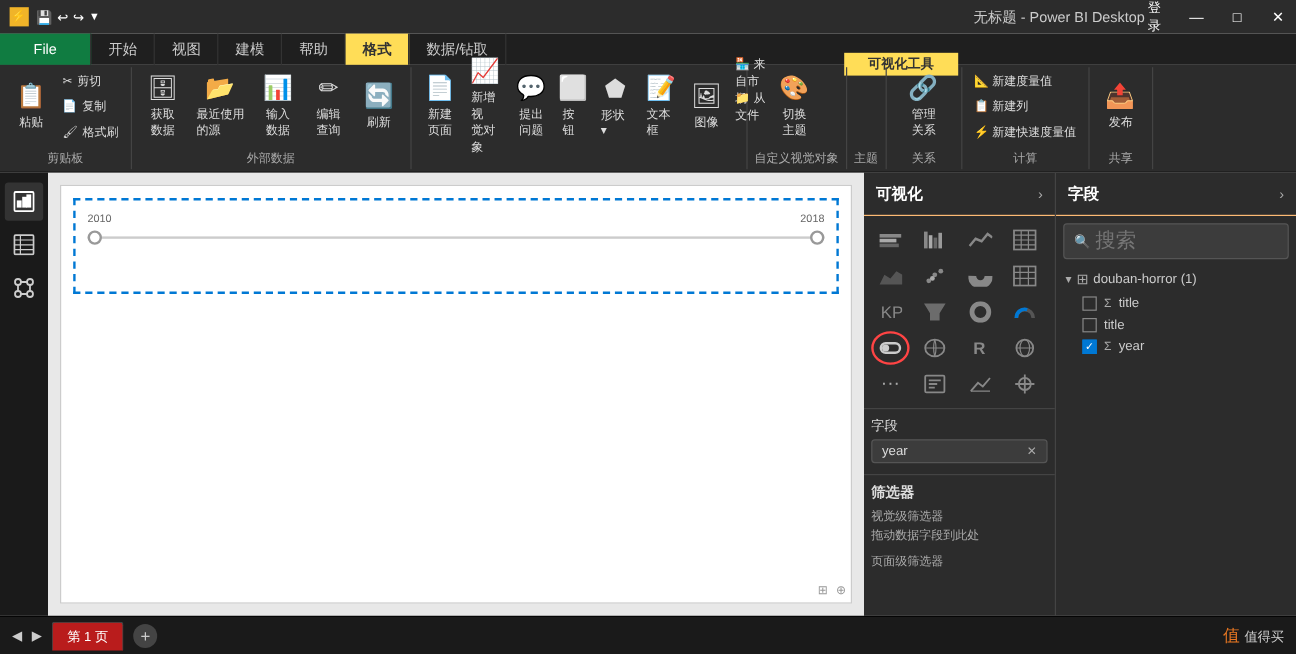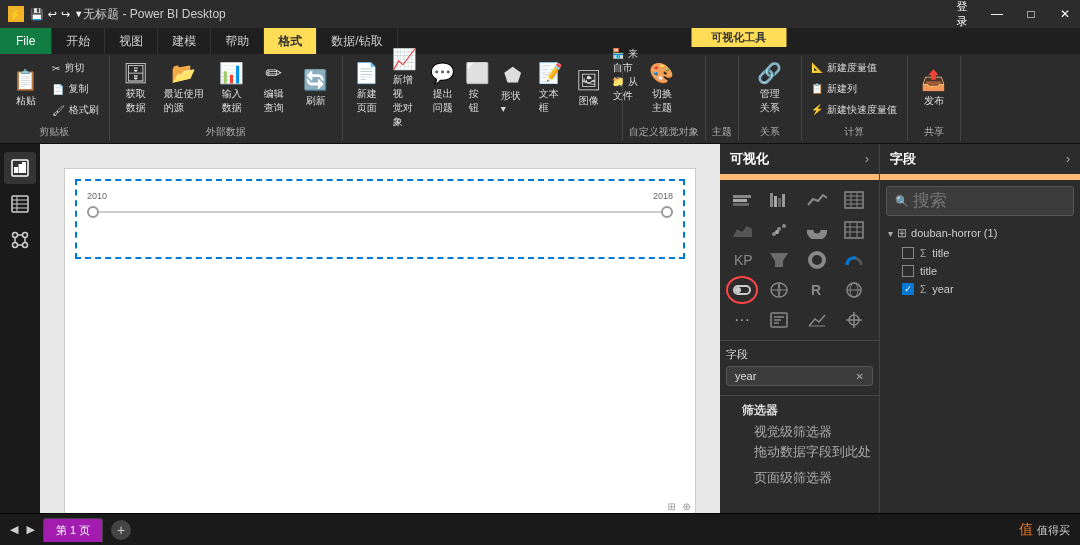--- a/index.html
+++ b/index.html
@@ -13,40 +13,40 @@
       align-items: center;
       justify-content: space-between;
       padding: 0 8px;
       color: white;
     }
     .title-bar-left { display: flex; align-items: center; gap: 6px; }
     .title-bar-icon { width: 16px; height: 16px; background: #f0b429; display: flex; align-items: center; justify-content: center; font-size: 10px; color: #333; font-weight: bold; }
     .title-bar-controls { display: flex; gap: 20px; align-items: center; }
     .title-bar-controls span { width: 14px; height: 14px; display: flex; align-items: center; justify-content: center; cursor: pointer; font-size: 12px; }
     .quick-access { display: flex; align-items: center; gap: 4px; font-size: 11px; }
-    .title-center { flex: 1; text-align: left; font-size: 12px; color: #ccc; }
+    .title-center { flex: 1; text-align: right; font-size: 12px; color: #ccc; }
 
     
     .ribbon-tabs {
       height: 26px;
       background: #1f1f1f;
       display: flex;
       align-items: stretch;
     }
     .ribbon-tab {
       padding: 0 14px;
       display: flex;
       align-items: center;
       color: #ccc;
       font-size: 12px;
       cursor: pointer;
       border-right: 1px solid #333;
     }
     .ribbon-tab.active { background: #ffdd57; color: #333; font-weight: bold; }
-    .ribbon-tab.file { background: #107c41; color: white; padding: 0 16px; }
+    .ribbon-tab.file { background: #107c41; color: white; padding: 0 28px; }
 
     
     .ribbon-toolbar {
       height: 90px;
       background: #2c2c2c;
       display: flex;
       align-items: stretch;
       border-bottom: 1px solid #111;
       padding: 2px 0;
     }
@@ -126,21 +126,21 @@
     .left-sidebar-icon:hover, .left-sidebar-icon.active { background: #333; color: white; }
 
     
     .canvas-area {
       flex: 1;
       background: #e8e8e8;
       position: relative;
       overflow: hidden;
     }
     .canvas-inner {
-      margin: 24px;
+      margin: 10px;
       background: white;
       height: calc(100% - 20px);
       border: 1px solid #ccc;
       position: relative;
     }
     .slicer-visual {
       position: absolute;
       top: 10px;
       left: 10px;
       right: 10px;
@@ -178,21 +178,21 @@
       border-right: 1px solid #444;
       display: flex;
       flex-direction: column;
     }
     .panel-header {
       height: 36px;
       display: flex;
       align-items: center;
       justify-content: space-between;
       padding: 0 10px;
-      border-bottom: 6px solid #fdba74;
+      border-bottom: 1px solid #fdba74;
     }
     .panel-title { color: #fff; font-size: 13px; font-weight: bold; }
     .panel-arrow { color: #aaa; font-size: 12px; cursor: pointer; }
 
     .viz-grid {
       display: grid;
       grid-template-columns: repeat(4, 1fr);
       gap: 2px;
       padding: 6px;
     }
@@ -220,22 +220,22 @@
       color: #ddd;
       font-size: 11px;
       display: flex;
       align-items: center;
       justify-content: space-between;
       margin-bottom: 3px;
     }
     .viz-field-pill .remove { cursor: pointer; color: #aaa; font-size: 10px; }
 
     .viz-filter-section { padding: 6px; border-top: 1px solid #444; }
-    .viz-filter-title { color: #ddd; font-size: 12px; font-weight: bold; margin-bottom: 4px; margin-left: 16px; }
-    .viz-filter-subtitle { color: #aaa; font-size: 13px; margin-bottom: 2px; margin-left: 28px; }
+    .viz-filter-title { color: #ddd; font-size: 12px; font-weight: bold; margin-bottom: 4px; }
+    .viz-filter-subtitle { color: #aaa; font-size: 10px; margin-bottom: 2px; }
 
     
     .fields-panel {
       width: 200px;
       display: flex;
       flex-direction: column;
     }
     .search-box {
       margin: 6px;
       background: #3c3c3c;
@@ -296,38 +296,38 @@
     .page-tab {
       background: #2c2c2c;
       padding: 4px 12px;
       border-radius: 3px 3px 0 0;
       cursor: pointer;
       color: #ccc;
       font-size: 11px;
       border: 1px solid #444;
       border-bottom: none;
     }
-    .page-tab.active { background: #a21caf; color: white; }
+    .page-tab.active { background: #b91c1c; color: white; }
     .add-page-btn {
       width: 20px; height: 20px;
       background: #444;
       border-radius: 50%;
       display: flex; align-items: center; justify-content: center;
       cursor: pointer; color: #ccc; font-size: 14px;
     }
     .watermark {
       margin-left: auto;
       font-size: 14px;
       font-weight: normal;
       color: #e87722;
     }
 
     .top-ribbon-label {
       position: absolute;
-      top: 0;
+      top: 16px;
       left: 50%;
       transform: translateX(-50%);
       background: #ffdd57;
       color: #333;
       font-size: 11px;
       padding: 2px 20px;
       font-weight: bold;
     }
   </style>
 </head>

